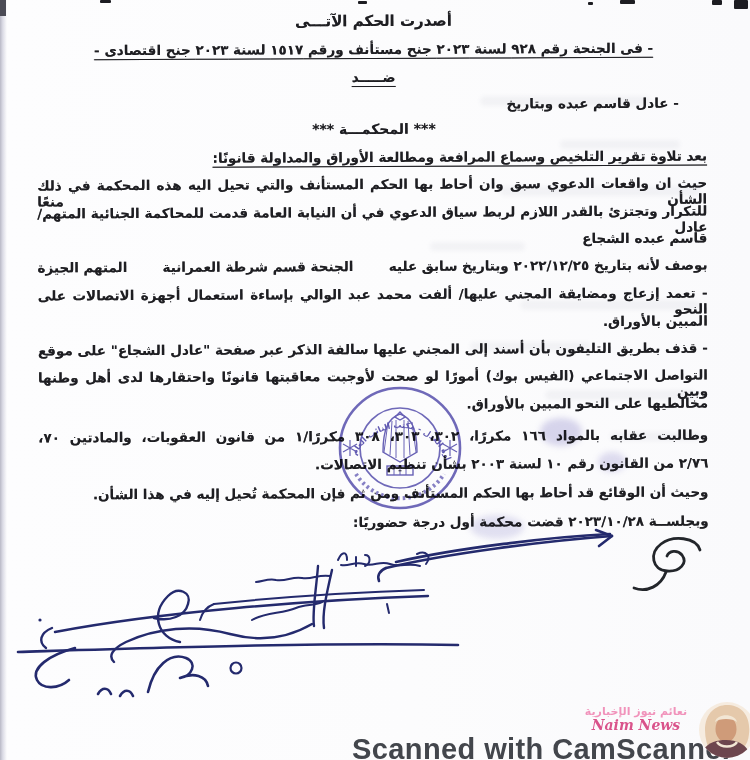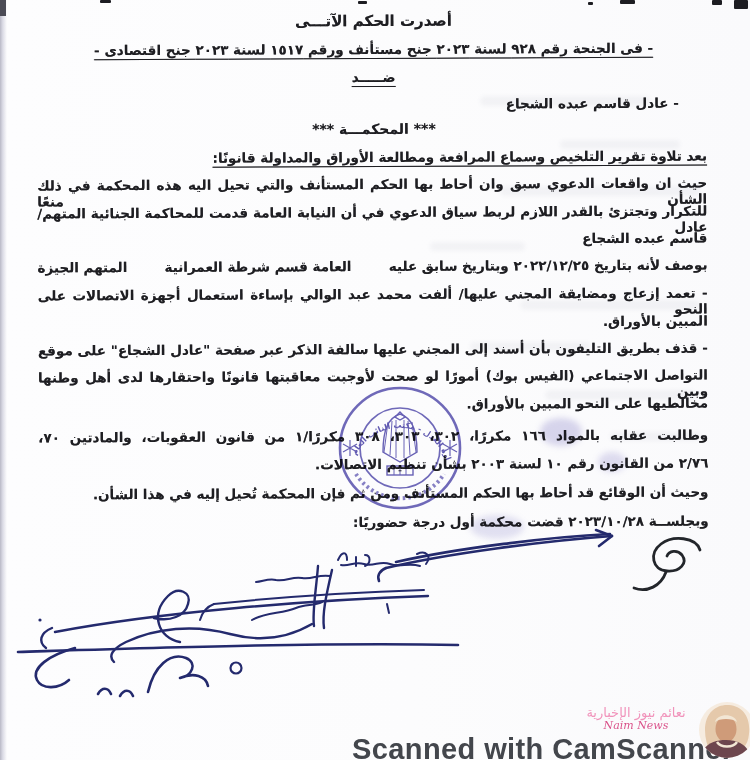--- a/index.html
+++ b/index.html
@@ -33,24 +33,24 @@
   .ghost{position:absolute;background:#5a5f7a;opacity:.055;filter:blur(2px);border-radius:5px;pointer-events:none;}
   .stamp-wrap{position:absolute;left:328px;top:380px;mix-blend-mode:multiply;opacity:.88;}
   .ink-blob{position:absolute;border-radius:50%;filter:blur(3px);mix-blend-mode:multiply;}
   .hw{position:absolute;left:0;top:520px;mix-blend-mode:multiply;}
   .camscan{
     position:absolute;left:352px;top:733px;z-index:1;white-space:nowrap;
     font-family:"Liberation Sans", sans-serif;font-size:29px;font-weight:600;
     color:#43464c;letter-spacing:.4px;
   }
   .wm{position:absolute;top:705px;right:44px;z-index:2;width:140px;text-align:center;direction:rtl;}
-  .wm-ar{font-size:13px;font-weight:400;letter-spacing:.2px;}
+  .wm-ar{font-size:11px;font-weight:700;letter-spacing:.2px;}
   .wm-en{
-    font-family:"DejaVu Serif", serif;font-style:italic;font-weight:400;
-    font-size:11px;margin-top:-1px;direction:ltr;
+    font-family:"DejaVu Serif", serif;font-style:italic;font-weight:700;
+    font-size:14px;margin-top:-1px;direction:ltr;
     text-shadow:0 0 1px #ffffff,0 0 2px #ffffff;
   }
   .avatar{position:absolute;top:700px;right:-5px;z-index:3;}
 </style>
 </head>
 <body>
 
 <div class="page">
 
   <div class="scan-edge"></div>
@@ -68,31 +68,31 @@
   <div class="ghost" style="left:430px;top:242px;width:95px;height:9px;"></div>
   <div class="ghost" style="left:520px;top:300px;width:180px;height:10px;"></div>
   <div class="ghost" style="left:470px;top:342px;width:120px;height:9px;"></div>
   <div class="ghost" style="left:545px;top:390px;width:150px;height:10px;"></div>
   <div class="ghost" style="left:610px;top:432px;width:90px;height:9px;"></div>
 
   <div class="doc">
     <div class="line center" style="top:12px;font-size:15px;">أصدرت الحكم الآتـــى</div>
     <div class="line center u" style="top:41px;">- فى الجنحة رقم ٩٢٨ لسنة ٢٠٢٣ جنح مستأنف ورقم ١٥١٧ لسنة ٢٠٢٣ جنح اقتصادى -</div>
     <div class="line center u" style="top:69px;">ضـــــد</div>
-    <div class="line" style="top:96px;right:70px;">- عادل قاسم عبده الشجاع</div>
+    <div class="line" style="top:96px;right:70px;">- عادل قاسم عبده وبتاريخ</div>
     <div class="line center" style="top:121px;font-size:14px;">*** المحكمـــة ***</div>
     <div class="line u" style="top:149px;right:42px;">بعد تلاوة تقرير التلخيص وسماع المرافعة ومطالعة الأوراق والمداولة قانونًا:</div>
 
     <div class="bodyline just" style="top:176px;">حيث ان واقعات الدعوي سبق وان أحاط بها الحكم المستأنف والتي تحيل اليه هذه المحكمة في ذلك الشأن منعًا</div>
     <div class="bodyline just" style="top:204px;">للتكرار وتجتزئ بالقدر اللازم لربط سياق الدعوي في أن النيابة العامة قدمت للمحاكمة الجنائية المتهم/ عادل</div>
     <div class="bodyline rt" style="top:231px;">قاسم عبده الشجاع</div>
 
     <div class="bodyline loc" style="top:258px;">
       <span>بوصف لأنه بتاريخ ٢٠٢٢/١٢/٢٥ وبتاريخ سابق عليه</span>
-      <span>العامة قسم شرطة العمرانية</span>
+      <span>الجنحة قسم شرطة العمرانية</span>
       <span>المتهم الجيزة</span>
     </div>
 
     <div class="bodyline just" style="top:286px;">- تعمد إزعاج ومضايقة المجني عليها/ ألفت محمد عبد الوالي بإساءة استعمال أجهزة الاتصالات على النحو</div>
     <div class="bodyline rt" style="top:314px;">المبين بالأوراق.</div>
     <div class="bodyline just" style="top:341px;">- قذف بطريق التليفون بأن أسند إلى المجني عليها سالفة الذكر عبر صفحة "عادل الشجاع" على موقع</div>
     <div class="bodyline just" style="top:368px;">التواصل الاجتماعي (الفيس بوك) أمورًا لو صحت لأوجبت معاقبتها قانونًا واحتقارها لدى أهل وطنها وبين</div>
     <div class="bodyline rt" style="top:396px;">مخالطيها على النحو المبين بالأوراق.</div>
     <div class="bodyline just" style="top:428px;">وطالبت عقابه بالمواد ١٦٦ مكررًا، ٣٠٢، ٣٠٣، ٣٠٨ مكررًا/١ من قانون العقوبات، والمادتين ٧٠،</div>
     <div class="bodyline rt" style="top:456px;">٢/٧٦ من القانون رقم ١٠ لسنة ٢٠٠٣ بشأن تنظيم الاتصالات.</div>

